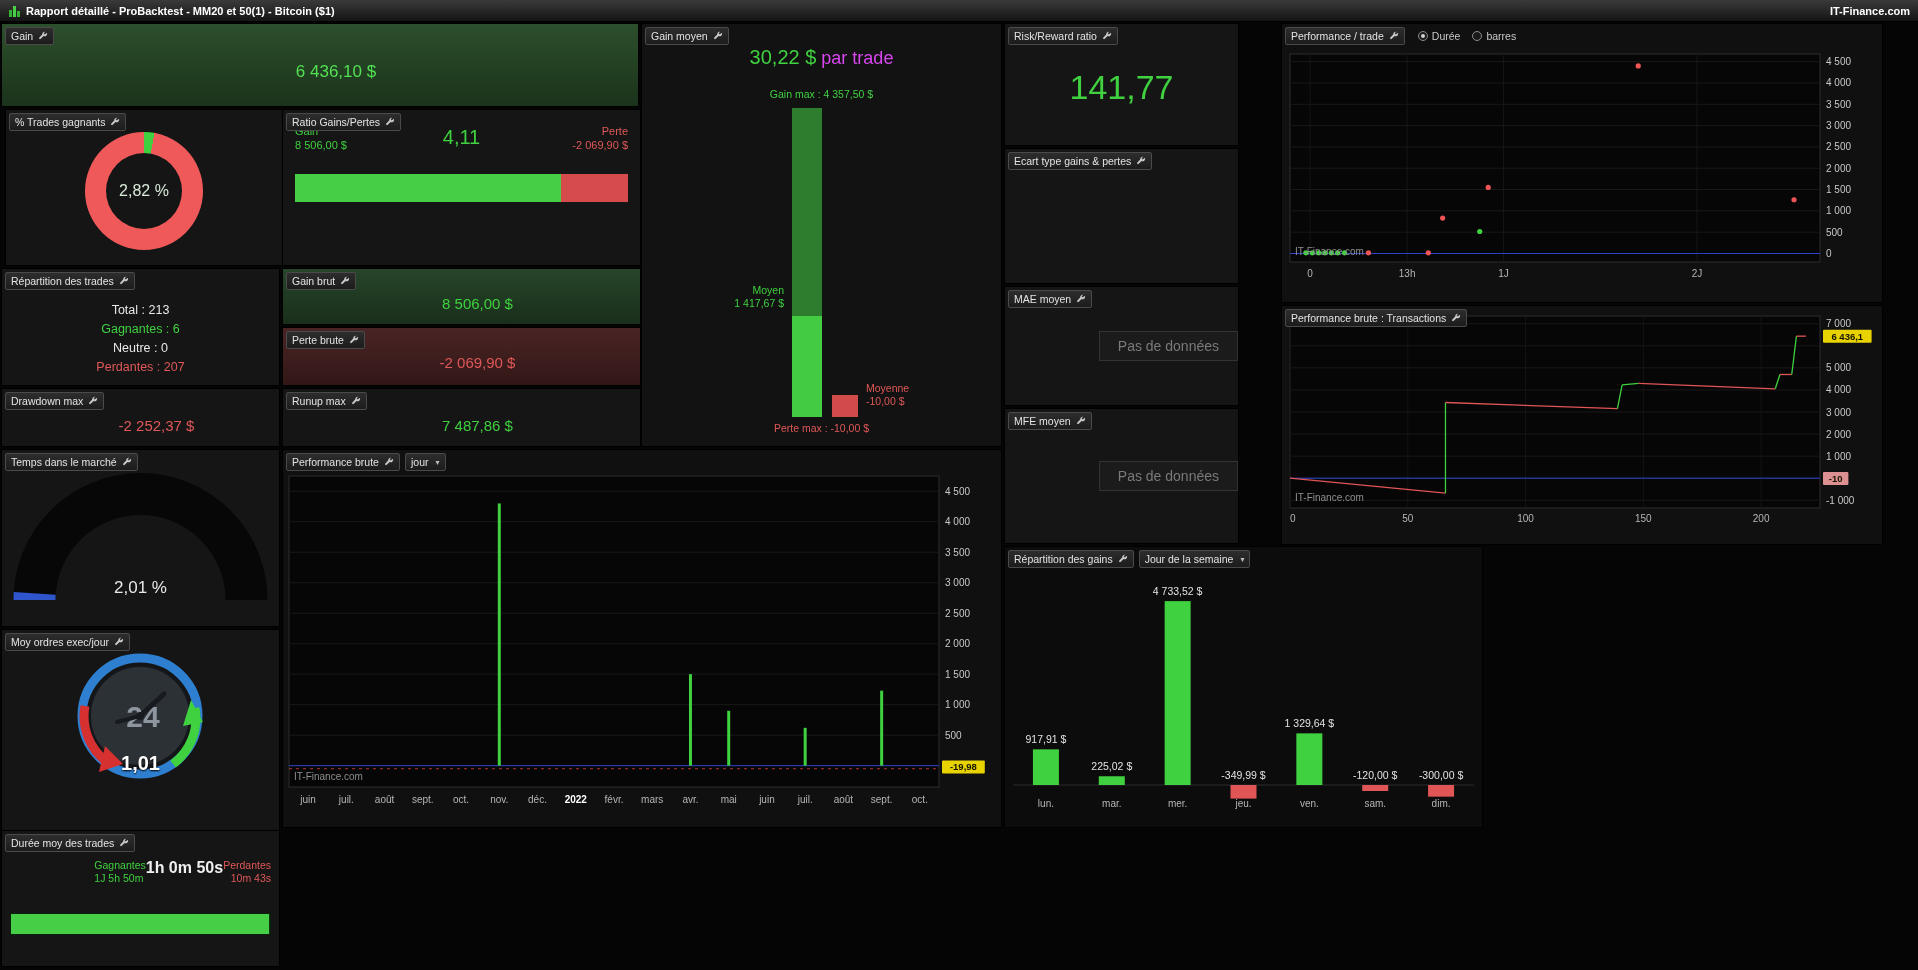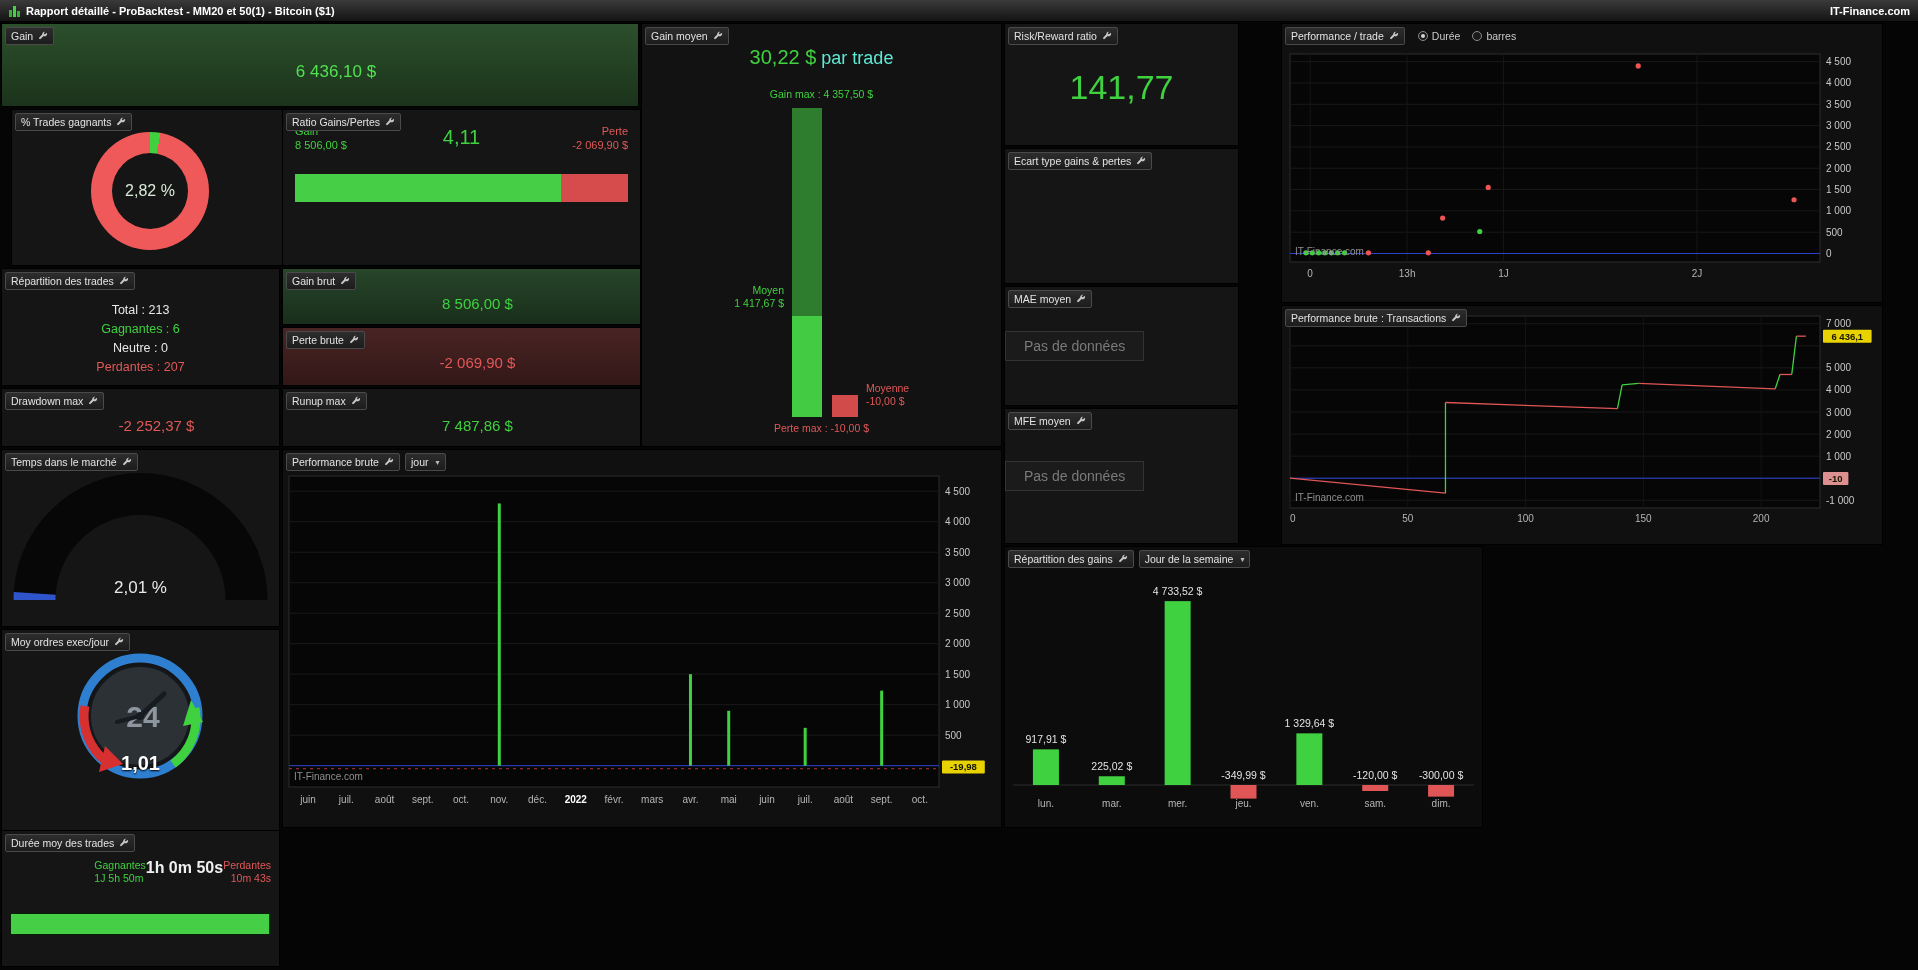--- a/index.html
+++ b/index.html
@@ -12,21 +12,21 @@
   .titlebar{position:absolute;left:0;top:0;width:100%;height:22px;
     background:linear-gradient(#3a3a3a,#141414);display:flex;align-items:center;
     justify-content:space-between;padding:0 8px;border-bottom:1px solid #000}
   .tb-left{display:flex;align-items:center;gap:6px}
   .tb-title{font-size:11px;font-weight:bold;color:#fff}
   .tb-brand{font-size:11px;font-weight:bold;color:#fff}
 
   
   .panel{position:absolute;background:#151515;box-shadow:0 0 0 1px #000}
   #p-gain{left:2px;top:24px;width:636px;height:82px;background:linear-gradient(#2c4f2c,#1b331b)}
-  #p-winrate{left:12px;top:110px;width:277px;height:155px}
+  #p-winrate{left:6px;top:110px;width:277px;height:155px}
   #p-ratio{left:283px;top:110px;width:357px;height:155px}
   #p-split{left:2px;top:269px;width:277px;height:116px}
   #p-grossgain{left:283px;top:269px;width:357px;height:55px;background:linear-gradient(#27462a,#192e1b)}
   #p-grossloss{left:283px;top:328px;width:357px;height:57px;background:linear-gradient(#4a2424,#321717)}
   #p-drawdown{left:2px;top:389px;width:277px;height:57px}
   #p-runup{left:283px;top:389px;width:357px;height:57px}
   #p-time{left:2px;top:450px;width:277px;height:176px}
   #p-orders{left:2px;top:630px;width:277px;height:200px}
   #p-duration{left:2px;top:831px;width:277px;height:135px}
   #p-monthly{left:283px;top:450px;width:718px;height:377px;background:#101010}
@@ -87,36 +87,36 @@
   .dur-row{position:absolute;left:8px;right:8px;top:28px;display:flex;justify-content:flex-end}
   .dur-col{font-size:10.5px;line-height:13px}
   .dur-col.right{text-align:right}
   .dur-mid{font-size:16px;font-weight:bold;color:#efefef}
   .dur-bar{position:absolute;left:8px;right:8px;top:82px;height:22px;background:#113311;border:1px solid #062206}
   .dur-bar .fill{height:100%;background:#46cf46}
 
   
   .gm-head{position:absolute;left:0;top:22px;width:100%;text-align:center}
   .gm-head .v{font-size:20px;color:#3fd13f}
-  .gm-head .s{font-size:18px;color:#5eead4}
+  .gm-head .s{font-size:18px;color:#d946ef}
   .gm-max{position:absolute;left:0;top:64px;width:100%;text-align:center;font-size:10.5px}
   .gm-bar{position:absolute;left:150px;top:84px;width:30px;display:flex;flex-direction:column}
   .gm-bar .darkseg{background:#2e7d2e}
   .gm-bar .brightseg{background:#43cc43}
   .gm-mean{position:absolute;left:0;top:260px;width:142px;text-align:right;font-size:10.5px;line-height:13px}
   .gm-redbar{position:absolute;left:190px;top:371px;width:26px;height:22px;background:#d24b4b}
   .gm-avg{position:absolute;left:224px;top:358px;font-size:10.5px;line-height:13px}
   .gm-min{position:absolute;left:0;top:398px;width:100%;text-align:center;font-size:10.5px}
 
   
   .big-num{position:absolute;left:0;width:100%;text-align:center;color:#3fd13f}
   #p-rr .big-num{top:44px;font-size:34px}
   #p-std .big-num{top:40px;font-size:40px}
 
-  .nodata-wrap{position:absolute;inset:0;display:flex;align-items:center;justify-content:flex-start}
+  .nodata-wrap{position:absolute;inset:0;display:flex;align-items:center;justify-content:flex-end}
   .nodata{border:1px solid #333;background:#1b1b1b;color:#7a7a7a;font-size:14px;padding:6px 18px}
 
   .chart-host{position:absolute;inset:0;z-index:1}
 </style>
 </head>
 <body>
 
 <div class="screen">
 
   <div class="titlebar">

